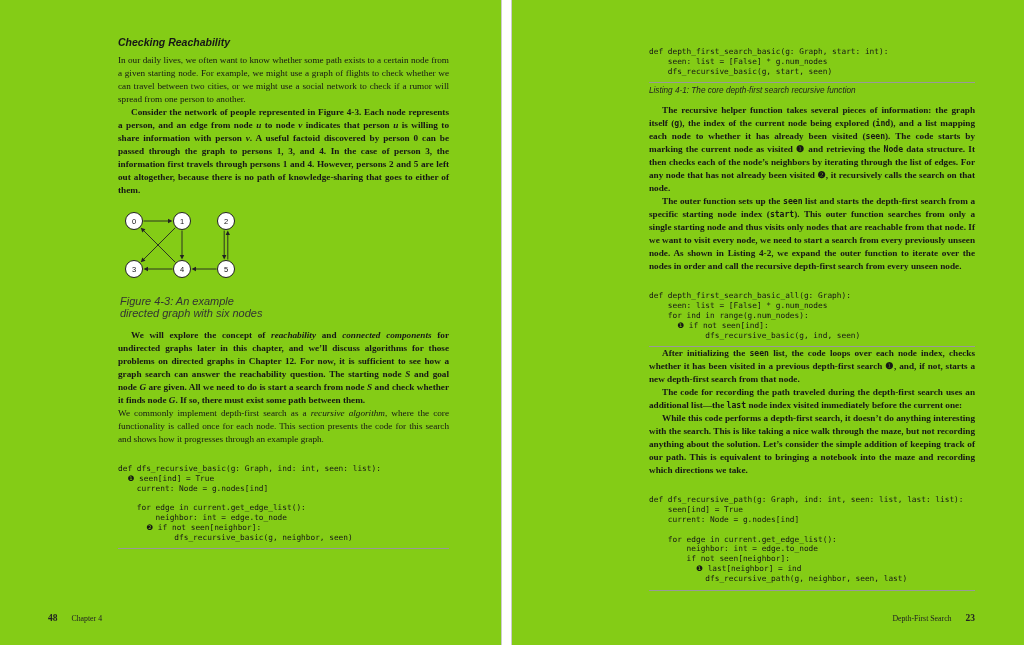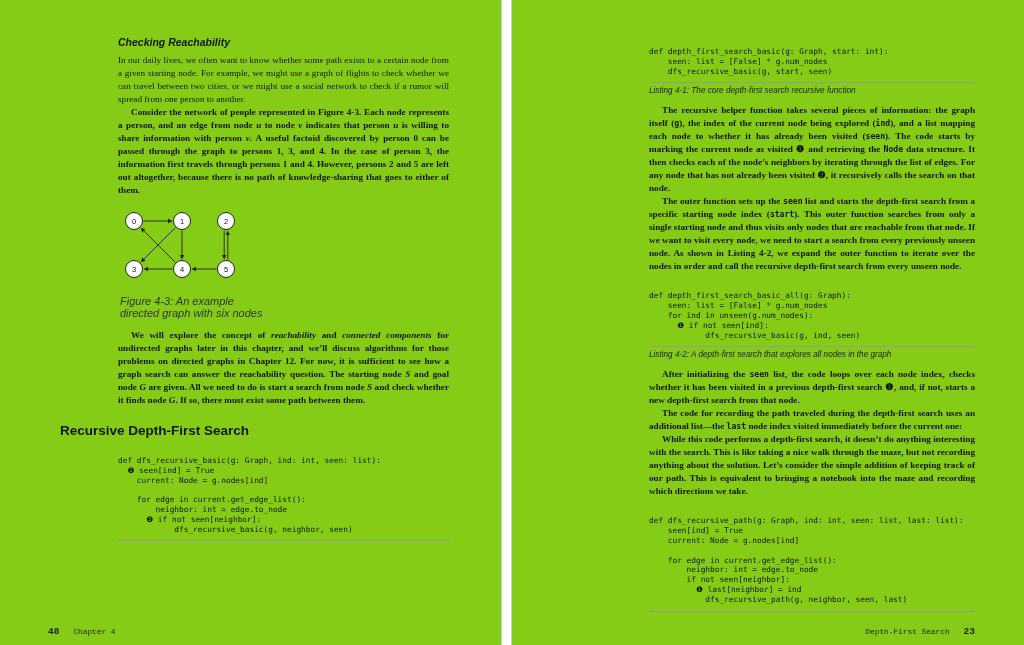--- a/index.html
+++ b/index.html
@@ -52,22 +52,22 @@
     font-family: "DejaVu Sans Mono", monospace;
     font-size: 7.8px; line-height: 9.8px;
   }
   .listing-caption {
     font-family: "Liberation Sans", sans-serif;
     font-style: italic; font-size: 8.2px;
     margin: 3px 0 9px 0; color: #222; text-align: left;
   }
 
   .footer {
-    position: absolute; bottom: 8px;
-    font-family: Liberation Mono, monospace;
+    position: absolute; bottom: 22px;
+    font-family: Liberation Serif, serif;
     font-size: 7.8px; color: #222; white-space: nowrap;
   }
   .footer-left { left: 48px; }
   .footer-right { right: 49px; }
   .page-num { font-weight: bold; font-size: 9.5px; }
   .footer-left .running-head { margin-left: 14px; }
   .footer-right .running-head { margin-right: 14px; }
 </style>
 </head>
 <body>
@@ -121,21 +121,21 @@
             <g>
               <circle cx="106" cy="63" r="8.5" fill="#fff" stroke="#222" stroke-width="1"></circle>
               <text x="106" y="65.8" text-anchor="middle" font-size="7.5" font-family="Liberation Sans, sans-serif" fill="#111">5</text>
             </g>
           </svg>
         <figcaption class="fig-caption">Figure 4-3: An example directed graph with six nodes</figcaption>
       </figure>
 
       <p class="body indent">We will explore the concept of <i>reachability</i> and <i>connected components</i> for undirected graphs later in this chapter, and we’ll discuss algorithms for those problems on directed graphs in Chapter 12. For now, it is sufficient to see how a graph search can answer the reachability question. The starting node <i>S</i> and goal node <i>G</i> are given. All we need to do is start a search from node <i>S</i> and check whether it finds node <i>G</i>. If so, there must exist some path between them.</p>
 
-      <h2 class="a-head">Recursive Depth-First Search</h2>
+      <p class="body">We commonly implement depth-first search as a <i>recursive algorithm</i>, where the core functionality is called once for each node. This section presents the code for this search and shows how it progresses through an example graph.</p>
 
 
       <div class="code-listing">
         <pre>def dfs_recursive_basic(g: Graph, ind: int, seen: list):
   ❶ seen[ind] = True
     current: Node = g.nodes[ind]
 
     for edge in current.get_edge_list():
         neighbor: int = edge.to_node
       ❷ if not seen[neighbor]:
@@ -158,25 +158,24 @@
     dfs_recursive_basic(g, start, seen)</pre>
       </div>
       <p class="listing-caption">Listing 4-1: The core depth-first search recursive function</p>
 
       <p class="body indent">The recursive helper function takes several pieces of information: the graph itself (<code>g</code>), the index of the current node being explored (<code>ind</code>), and a list mapping each node to whether it has already been visited (<code>seen</code>). The code starts by marking the current node as visited ❶ and retrieving the <code>Node</code> data structure. It then checks each of the node’s neighbors by iterating through the list of edges. For any node that has not already been visited ❷, it recursively calls the search on that node.</p>
       <p class="body indent">The outer function sets up the <code>seen</code> list and starts the depth-first search from a specific starting node index (<code>start</code>). This outer function searches from only a single starting node and thus visits only nodes that are reachable from that node. If we want to visit every node, we need to start a search from every previously unseen node. As shown in Listing 4-2, we expand the outer function to iterate over the nodes in order and call the recursive depth-first search from every unseen node.</p>
 
       <div class="code-listing">
         <pre>def depth_first_search_basic_all(g: Graph):
     seen: list = [False] * g.num_nodes
-    for ind in unseen(g.num_nodes):
+    for ind in range(g.num_nodes):
       ❶ if not seen[ind]:
             dfs_recursive_basic(g, ind, seen)</pre>
       </div>
-      <p class="listing-caption">Listing 4-2: A depth-first search that explores all nodes in the graph</p>
 
       <p class="body indent">After initializing the <code>seen</code> list, the code loops over each node index, checks whether it has been visited in a previous depth-first search ❶, and, if not, starts a new depth-first search from that node.</p>
       <p class="body indent">The code for recording the path traveled during the depth-first search uses an additional list—the <code>last</code> node index visited immediately before the current one:</p>
       <p class="body indent">While this code performs a depth-first search, it doesn’t do anything interesting with the search. This is like taking a nice walk through the maze, but not recording anything about the solution. Let’s consider the simple addition of keeping track of our path. This is equivalent to bringing a notebook into the maze and recording which directions we take.</p>
 
       <div class="code-listing">
         <pre>def dfs_recursive_path(g: Graph, ind: int, seen: list, last: list):
     seen[ind] = True
     current: Node = g.nodes[ind]
 

